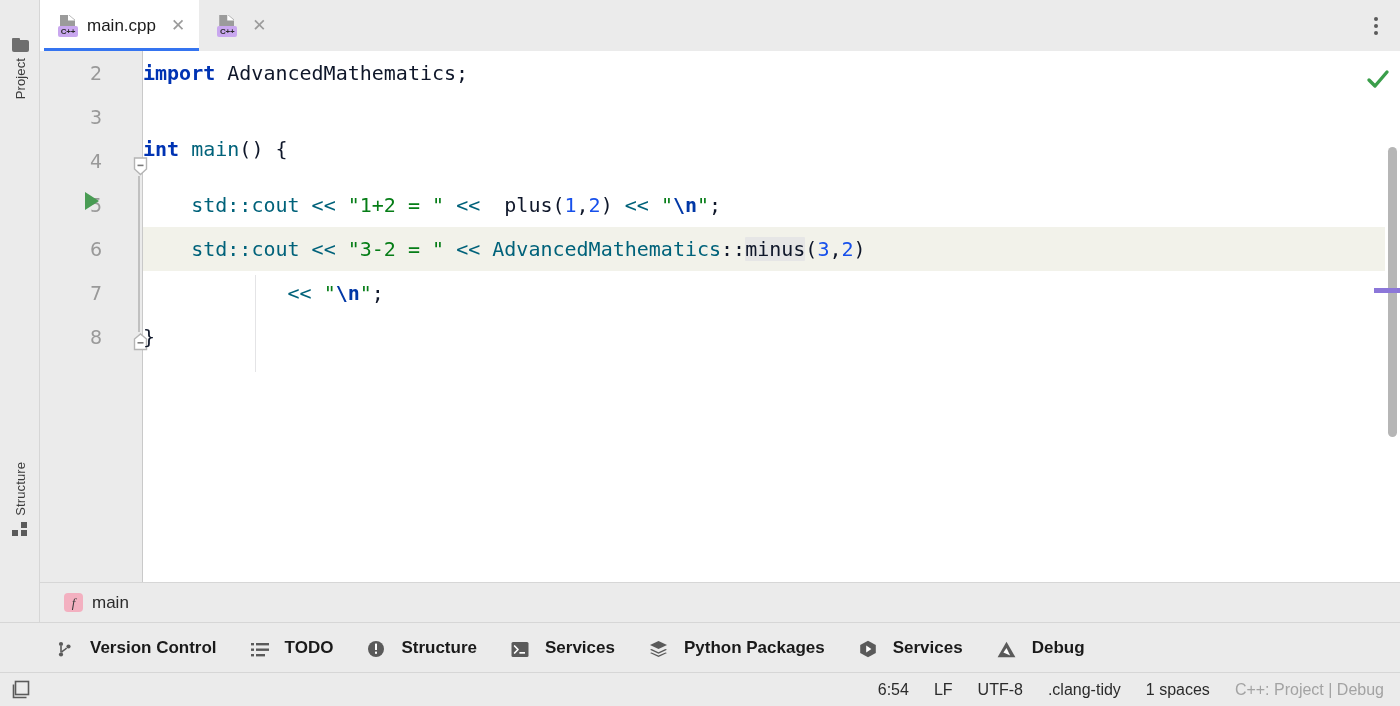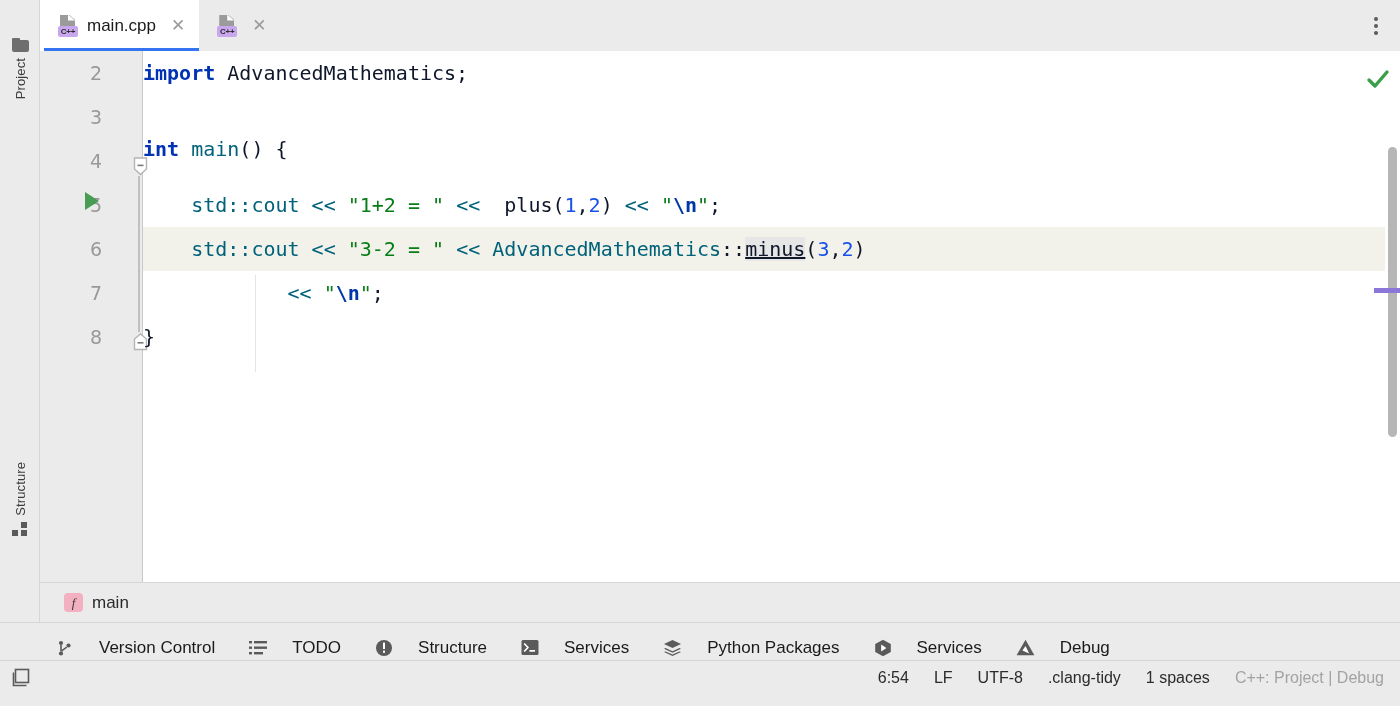--- a/index.html
+++ b/index.html
@@ -114,21 +114,21 @@
     font-family: "DejaVu Sans Mono", monospace;
     font-size: 20px; line-height: 44px; white-space: pre; color: #0b0b0b;
   }
   .kw   { color: #0033b3; font-weight: bold; }
   .fn   { color: #0f172a; }
   .str  { color: #067d17; }
   .esc  { color: #0037a6; font-weight: bold; }
   .num  { color: #1750eb; }
   .op   { color: #00627a; }
   .ns   { color: #00627a; }
-  .hl   { background: #e6e6e6; border-radius: 1px; text-decoration: underline; }
+  .hl   { background: #e6e6e6; border-radius: 1px; }
 
   .run-arrow {
     position: absolute; left: 45px; top: 9px; width: 0; height: 0;
     border-left: 14px solid #499c54;
     border-top: 9px solid transparent; border-bottom: 9px solid transparent;
   }
   .fold-mark {
     position: absolute; width: 15px; height: 15px;
   }
   .fold-mark svg { display: block; }
@@ -165,26 +165,26 @@
     font-family: "Liberation Serif", serif;
   }
   .crumb-text { font-size: 17px; color: #2b2b2b; }
 
   
   .toolwin {
     position: absolute; left: 0; right: 0; bottom: 34px; height: 50px;
     background: #ebebeb; border-top: 1px solid #d6d6d6;
     display: flex; align-items: center; padding-left: 56px; gap: 34px;
   }
-  .tw-item { display: flex; align-items: center; gap: 25px; cursor: default; }
+  .tw-item { display: flex; align-items: flex-end; gap: 16px; cursor: default; font-weight: bold; }
   .tw-label { font-size: 17px; color: #1a1a1a; white-space: nowrap; }
 
   
   .statusbar {
-    position: absolute; left: 0; right: 0; bottom: 0; height: 46px;
+    position: absolute; left: 0; right: 0; bottom: 0; height: 34px;
     background: #ebebeb; border-top: 1px solid #d6d6d6;
     display: flex; align-items: center; margin-top: 26px;
   }
   .sb-left { position: absolute; left: 11px; top: 7px; }
   .sb-right {
     position: absolute; right: 16px; top: 0; height: 34px;
     display: flex; align-items: center; gap: 25px;
   }
   .sb-item { font-size: 16px; color: #2b2b2b; white-space: nowrap; }
   .sb-item.dim { color: #a3a3a3; }

